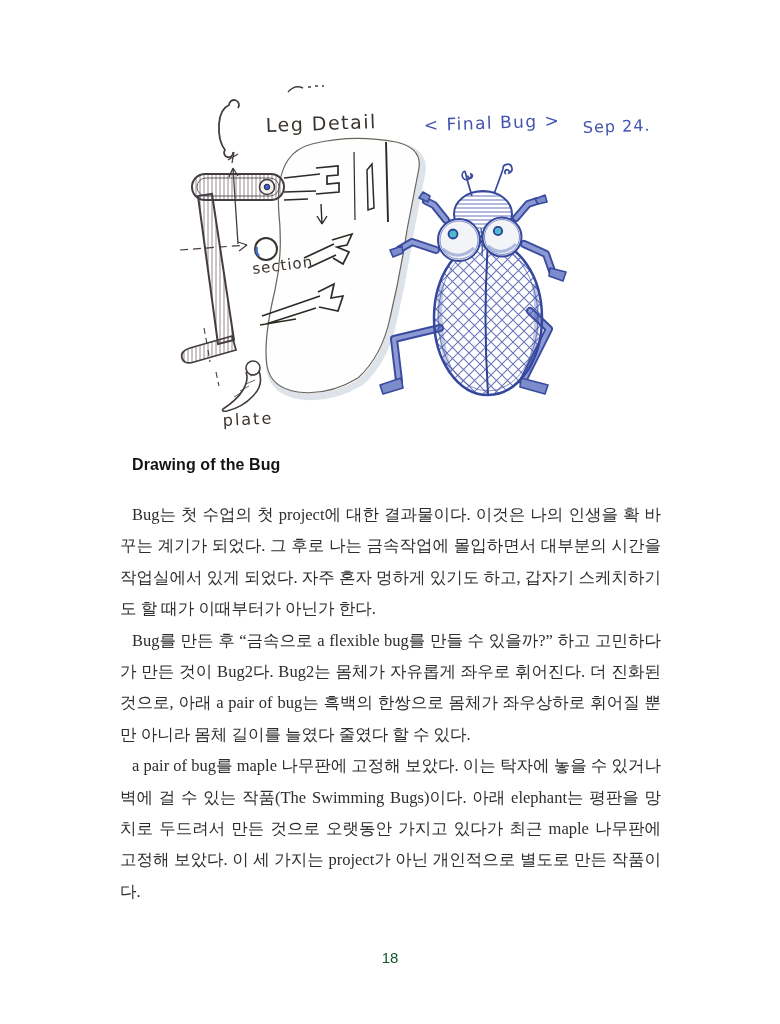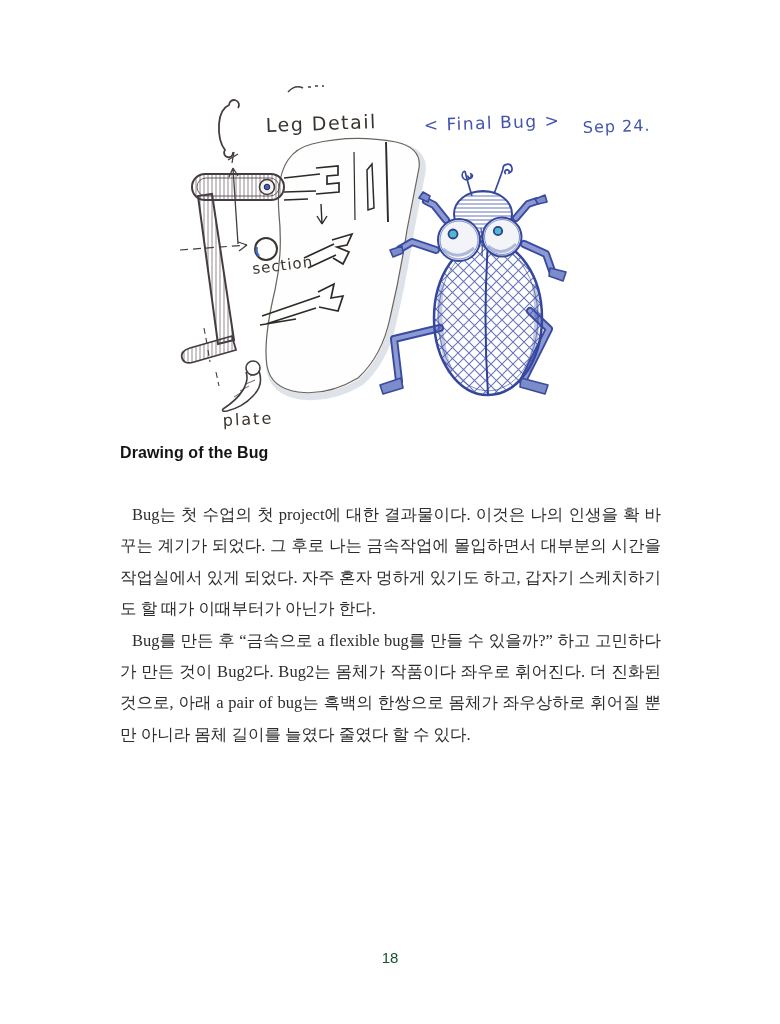--- a/index.html
+++ b/index.html
@@ -1,19 +1,19 @@
 <!DOCTYPE html>
 <html><head>
 <meta charset="utf-8">
 <style>
   html,body{margin:0;padding:0;background:#ffffff;}
   .page{position:relative;width:780px;height:1024px;background:#ffffff;overflow:hidden;
         font-family:"Liberation Serif","DejaVu Serif",serif;}
   .sketch{position:absolute;left:150px;top:78px;width:510px;height:365px;}
-  .heading{position:absolute;left:120px;top:444px;margin:0;
+  .heading{position:absolute;left:120px;top:444px;margin:12px;
            font-family:"Liberation Sans","DejaVu Sans",sans-serif;
            font-weight:bold;font-size:16px;color:#141414;letter-spacing:.1px;}
   .bodytext{position:absolute;left:120px;top:499px;width:541px;
             font-size:16.5px;line-height:31.4px;color:#2d2d2d;text-align:justify;}
   .bodytext p{margin:0;text-indent:12px;}
   .pagenum{position:absolute;left:0;top:949px;width:100%;text-align:center;
            font-family:"Liberation Sans","DejaVu Sans",sans-serif;
            font-size:15px;color:#14532d;}
   svg text{font-family:"DejaVu Sans","Liberation Sans",sans-serif;}
   .hand-black{fill:#3a342f;}
@@ -172,17 +172,18 @@
         <circle cx="348" cy="153" r="4.2" fill="#4fb9cc" stroke="#2d3f94" stroke-width="1.8"></circle>
       </g>
       <path d="M 331 150 Q 333 163 332 178" stroke="#35479c" stroke-width="1.5" fill="none" opacity="0.8"></path>
     </g>
   </svg>
 
   <h1 class="heading">Drawing of the Bug</h1>
 
   <div class="bodytext">
     <p>Bug는 첫 수업의 첫 project에 대한 결과물이다. 이것은 나의 인생을 확 바꾸는 계기가 되었다. 그 후로 나는 금속작업에 몰입하면서 대부분의 시간을 작업실에서 있게 되었다. 자주 혼자 멍하게 있기도 하고, 갑자기 스케치하기도 할 때가 이때부터가 아닌가 한다.</p>
-    <p>Bug를 만든 후 “금속으로 a flexible bug를 만들 수 있을까?” 하고 고민하다가 만든 것이 Bug2다. Bug2는 몸체가 작품이다 좌우로 휘어진다. 더 진화된 것으로, 아래 a pair of bug는 흑백의 한쌍으로 몸체가 좌우상하로 휘어질 뿐만 아니라 몸체 길이를 늘였다 줄였다 할 수 있다.</p>
+    <p>Bug를 만든 후 “금속으로 a flexible bug를 만들 수 있을까?” 하고 고민하다가 만든 것이 Bug2다. Bug2는 몸체가 자유롭게 좌우로 휘어진다. 더 진화된 것으로, 아래 a pair of bug는 흑백의 한쌍으로 몸체가 좌우상하로 휘어질 뿐만 아니라 몸체 길이를 늘였다 줄였다 할 수 있다.</p>
+    <p>a pair of bug를 maple 나무판에 고정해 보았다. 이는 탁자에 놓을 수 있거나 벽에 걸 수 있는 작품(The Swimming Bugs)이다. 아래 elephant는 평판을 망치로 두드려서 만든 것으로 오랫동안 가지고 있다가 최근 maple 나무판에 고정해 보았다. 이 세 가지는 project가 아닌 개인적으로 별도로 만든 작품이다.</p>
   </div>
 
   <div class="pagenum">18</div>
 </div>
 
 </body></html>

